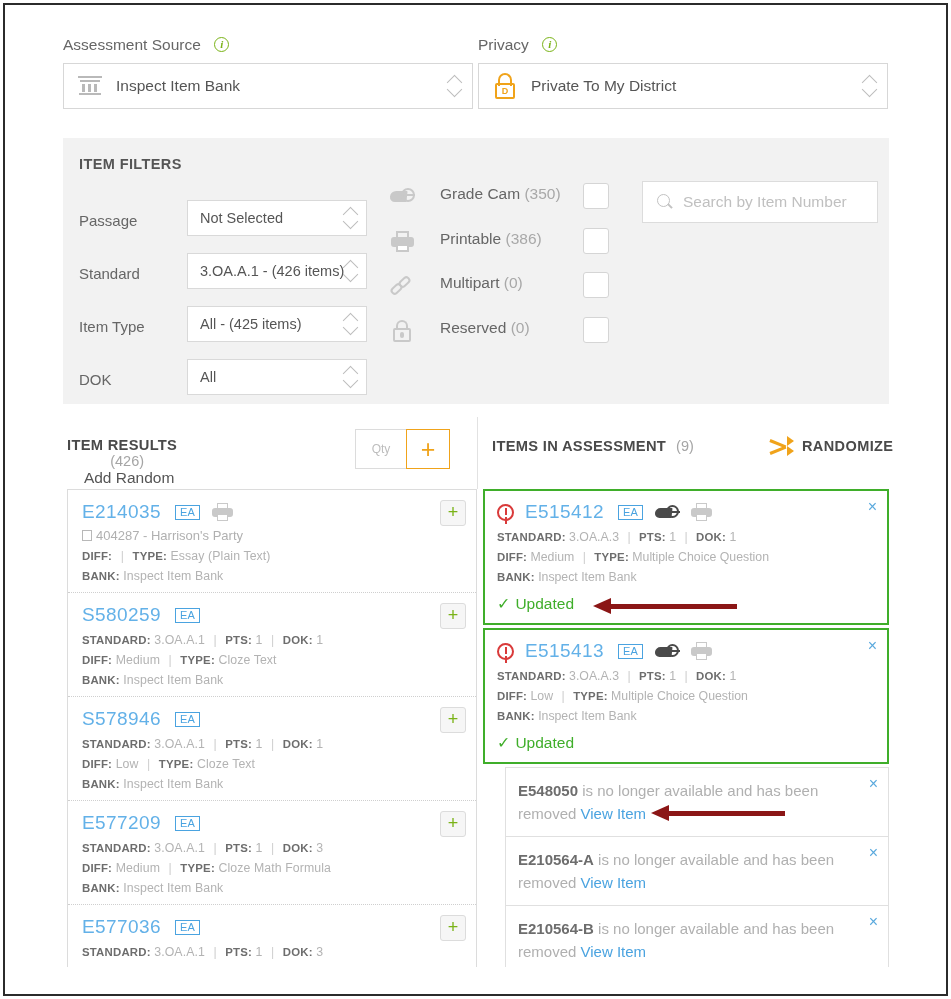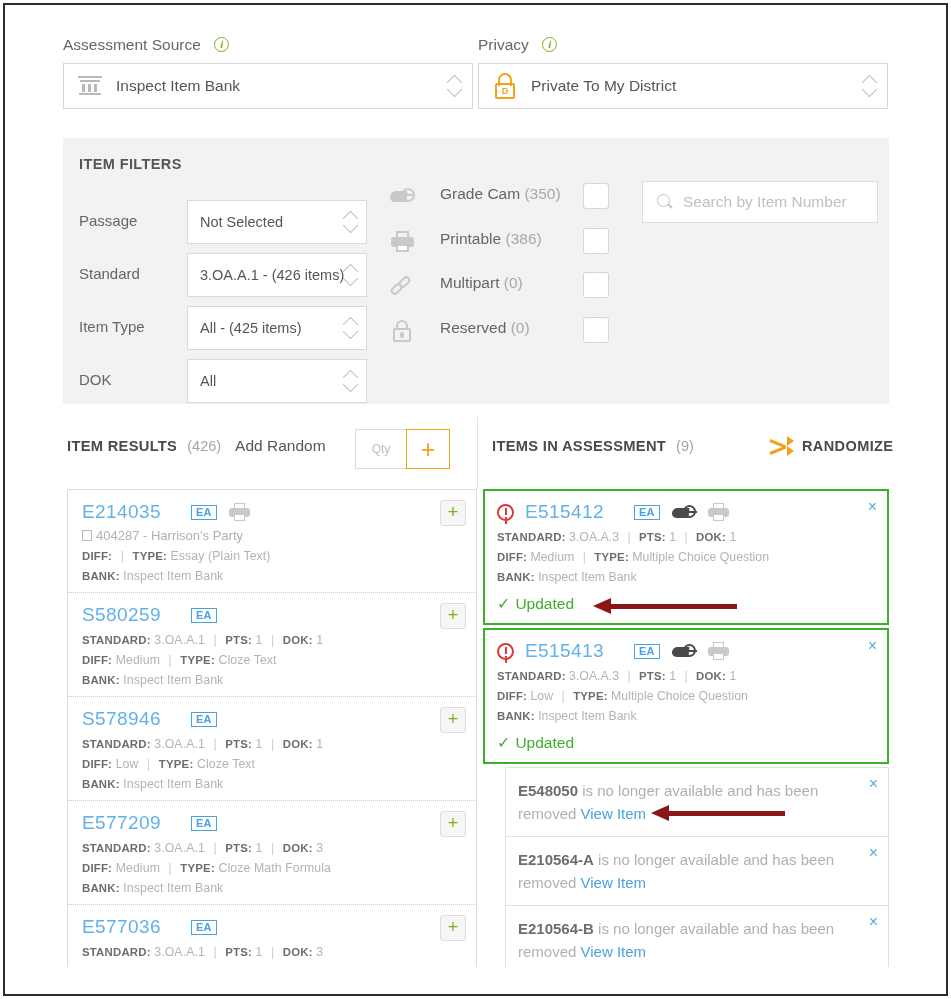--- a/index.html
+++ b/index.html
@@ -75,21 +75,21 @@
     position:absolute; left:58px; top:133px; width:826px; height:266px;
     background:#f2f2f2;
   }
   .filters-title {
     position:absolute; left:16px; top:18px;
     font-size:14.5px; font-weight:bold; color:#555; letter-spacing:.4px;
   }
   .frow { position:absolute; left:16px; height:44px; }
   .frow .lab { position:absolute; left:0; top:12px; font-size:15px; color:#666; }
   .frow .sel {
-    position:absolute; left:108px; top:0; width:180px; height:44px;
+    position:absolute; left:108px; top:0; width:180px; height:36px;
     background:#fff; border:1px solid #d9d9d9; display:flex; align-items:center;
     padding:0 8px 0 12px;
   }
   .frow .sel .v { font-size:14.5px; color:#555; flex:1; overflow:hidden; white-space:nowrap; }
 
   .chk-col { position:absolute; left:385px; top:172px; width:230px; }
   .chkrow { position:relative; height:44.5px; }
   .chkrow .cico { position:absolute; left:0; top:5px; width:26px; height:24px; }
   .chkrow .ctext { position:absolute; left:50px; top:5px; font-size:15.5px; color:#666; }
   .chkrow .ctext .cnt { color:#a8a8a8; }
@@ -133,21 +133,21 @@
     background:#fff; border:1px solid #dcdcdc; display:flex; align-items:center; padding-left:14px;
   }
   .mag { width:16px; height:16px; position:relative; flex:0 0 16px; }
   .mag:before { content:""; position:absolute; left:0; top:0; width:11px; height:11px; border:1.8px solid #c2c2c2; border-radius:50%; }
   .mag:after  { content:""; position:absolute; left:10px; top:11px; width:6px; height:1.8px; background:#c2c2c2; transform:rotate(45deg); }
   .searchbox .ph { font-size:15.5px; color:#c0c0c0; margin-left:10px; }
 
   
   .divider-v { position:absolute; left:472px; top:412px; width:1px; height:72px; background:#e2e2e2; }
 
-  .lhead { position:absolute; left:62px; top:432px; display:flex; align-items:center; }
+  .lhead { position:absolute; left:62px; top:432px; display:flex; align-items:center;flex-direction:column; }
   .lhead .t { font-size:14.7px; font-weight:bold; color:#4a4a4a; letter-spacing:.3px; }
   .lhead .c { font-size:14.5px; color:#a5a5a5; margin-left:10px; }
   .lhead .ar { font-size:15.5px; color:#555; margin-left:14px; }
   .qtywrap { position:absolute; left:350px; top:424px; width:95px; height:40px; display:flex; }
   .qtywrap .q {
     flex:1; border:1px solid #dcdcdc; border-right:none; display:flex; align-items:center;
     justify-content:center; font-size:12px; color:#bdbdbd; background:#fff;
   }
   .qtywrap .plus {
     width:44px; border:1.6px solid #f0a31a; background:#fff;
@@ -173,22 +173,22 @@
 
   
   .leftlist {
     position:absolute; left:62px; top:484px; width:410px; height:478px;
     border:1px solid #dcdcdc; border-bottom:none; background:#fff; overflow:hidden;
   }
   .ritem { position:relative; padding:10px 14px 9px 14px; border-bottom:1px dotted #cfcfcf; }
   .ritem .idrow { display:flex; align-items:center; height:24px; }
   .ritem .rid { font-size:19px; color:#63b1e8; letter-spacing:.4px; }
   .badge-ea {
-    margin-left:30px; border:1.4px solid #4aa3e0; color:#4aa3e0;
-    font-size:11px; font-weight:bold; padding:1px 4px; line-height:11px; letter-spacing:.3px;
+    margin-left:14px; border:1.4px solid #4aa3e0; color:#4aa3e0;
+    font-size:11px; font-weight:normal; padding:1px 4px; line-height:11px; letter-spacing:.3px;
   }
   .ritem .prn { margin-left:12px; width:22px; height:20px; }
   .ritem .passage { font-size:13px; color:#b0b0b0; margin-top:4px; }
   .ritem .passage .pg-ico {
     display:inline-block; width:10px; height:11px; border:1.4px solid #b8b8b8;
     vertical-align:-1px; margin-right:4px; position:relative;
   }
   .ritem .meta { font-size:12.3px; color:#b3b3b3; margin-top:6px; letter-spacing:.1px; }
   .ritem .meta b { color:#6d6d6d; font-size:11.4px; font-weight:bold; letter-spacing:.2px; }
   .ritem .meta .sep { color:#cfcfcf; margin:0 5px; }

